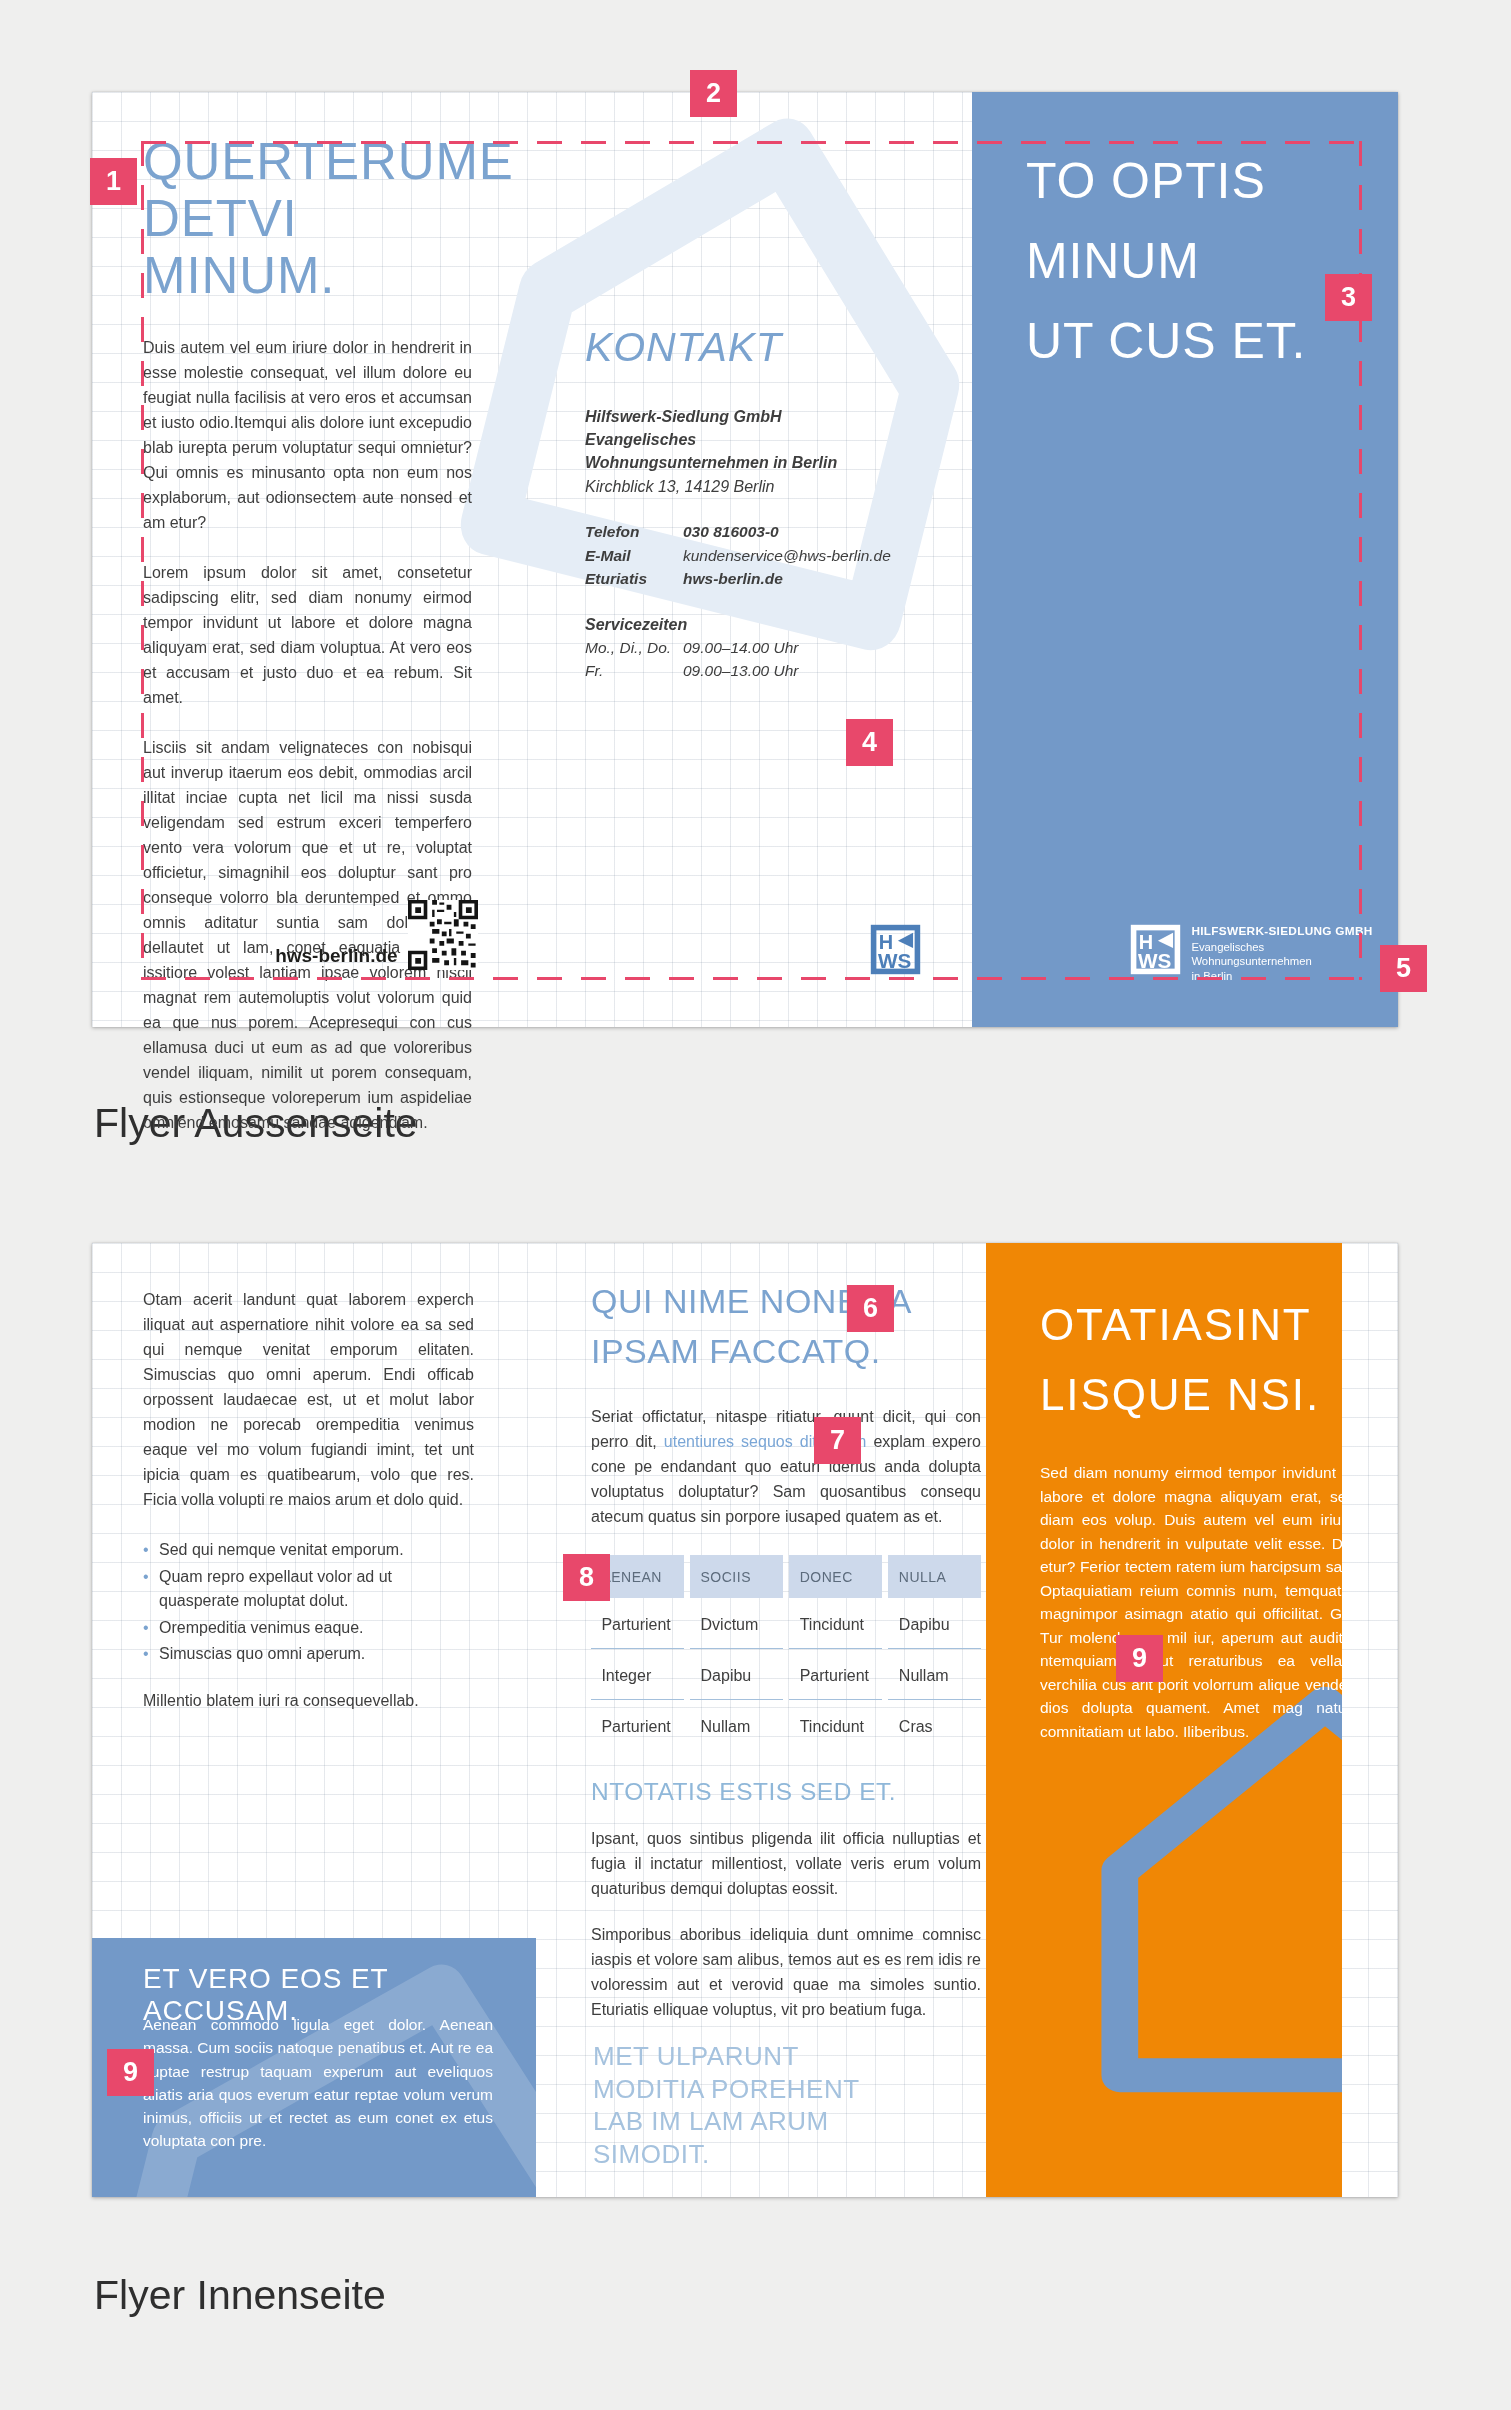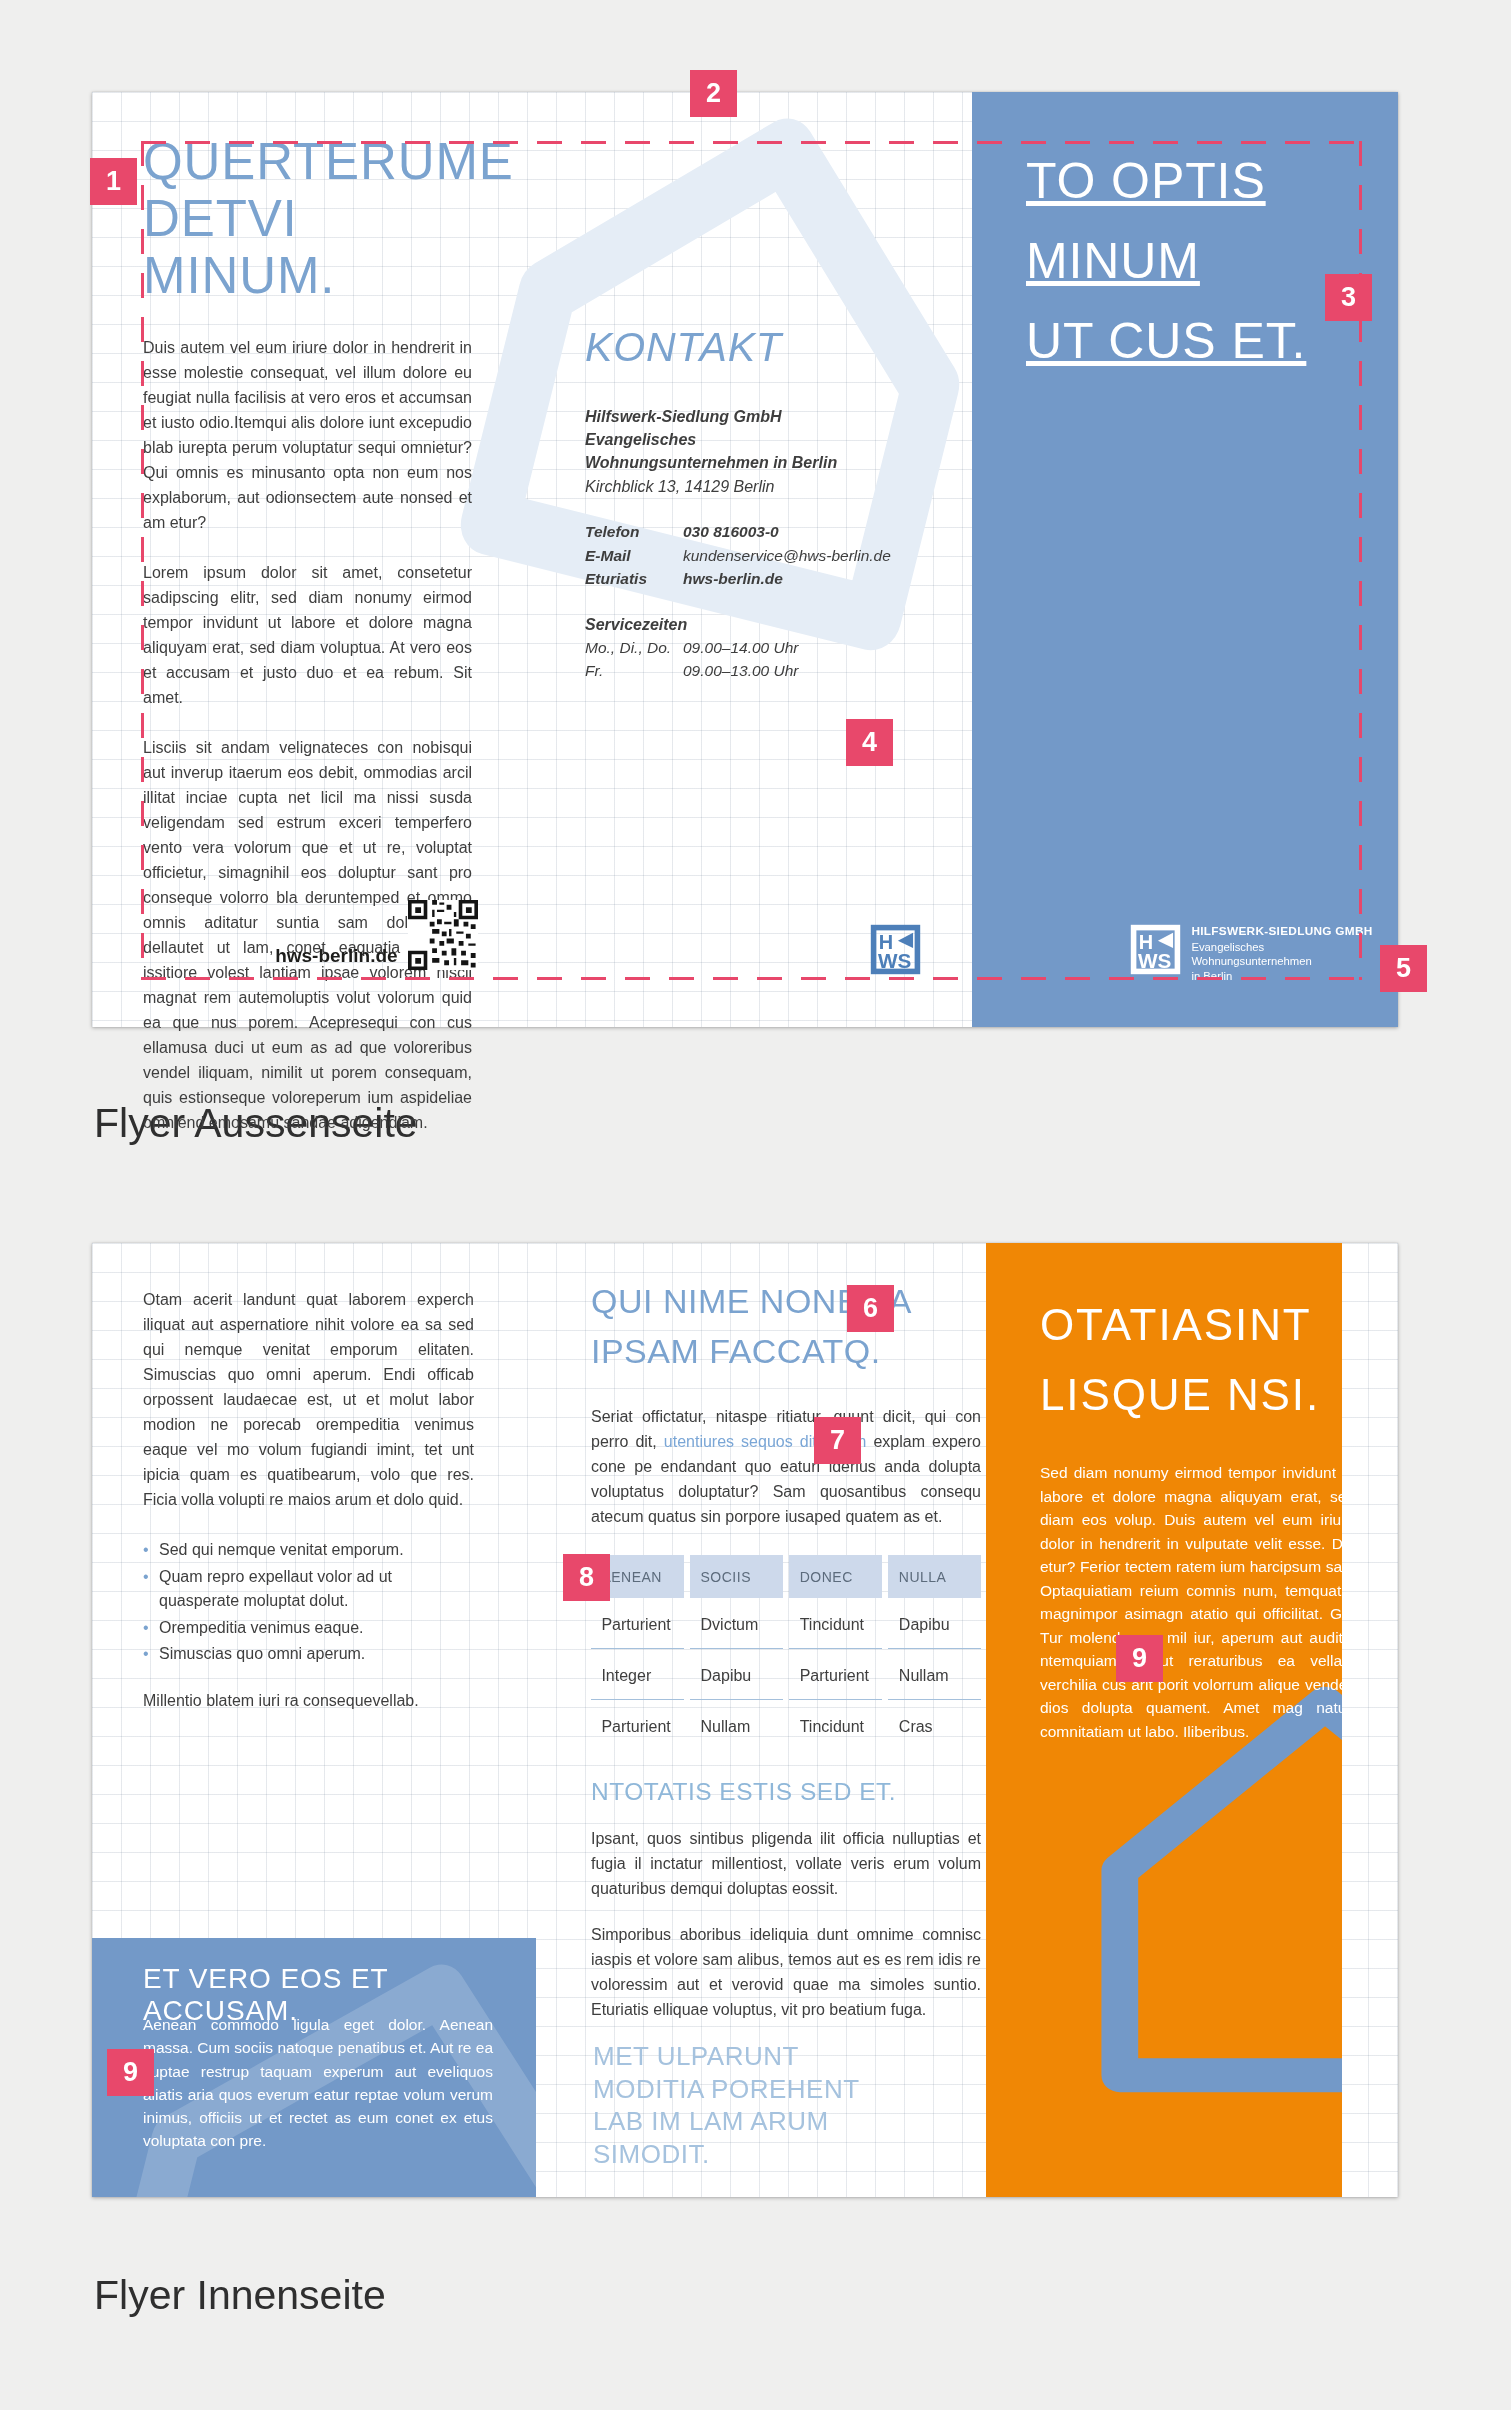--- a/index.html
+++ b/index.html
@@ -66,21 +66,21 @@
 
   
   .contact-col{left:493px;top:232px;width:316px;font-style:italic;}
   .contact-col h2{margin:0 0 34px 0;font-size:41px;font-weight:300;color:#7ba3cf;letter-spacing:0.9px;}
   .contact-col .line{font-size:16px;line-height:1.45;}
   .bold{font-weight:bold;}
   .kv{display:grid;grid-template-columns:98px 1fr;font-size:15.5px;line-height:1.5;} .gap24{height:22.6px;}
 
   
   .panel-blue{position:absolute;left:880px;top:0;width:426px;height:100%;background:#7399c8;z-index:4;overflow:hidden;}
-  .panel-blue h1{margin:49px 0 0 54px;font-size:50px;line-height:1.6;font-weight:300;color:#ffffff;letter-spacing:0.9px;text-decoration:underline;}
+  .panel-blue h1{margin:49px 0 0 54px;font-size:50px;line-height:1.6;font-weight:300;color:#ffffff;letter-spacing:0.9px;}
   .front-logo{position:absolute;left:158px;top:832px;display:flex;gap:10.4px;color:#ffffff;}
   .front-logo .cap{font-size:11.3px;line-height:1.32;color:#ffffff;}
   .front-logo .cap .c0{font-size:11.8px;font-weight:bold;letter-spacing:0.3px;}
   .logo-sq{width:51px;height:51px;flex:0 0 auto;}
   .logo-sq svg{width:100%;height:100%;display:block;}
   .mid-logo{position:absolute;left:778px;top:832px;color:#4d7fb9;z-index:5;}
 
   
   .sheet-caption{position:absolute;left:94px;font-size:41px;font-weight:300;color:#2f2f2f;}
 

